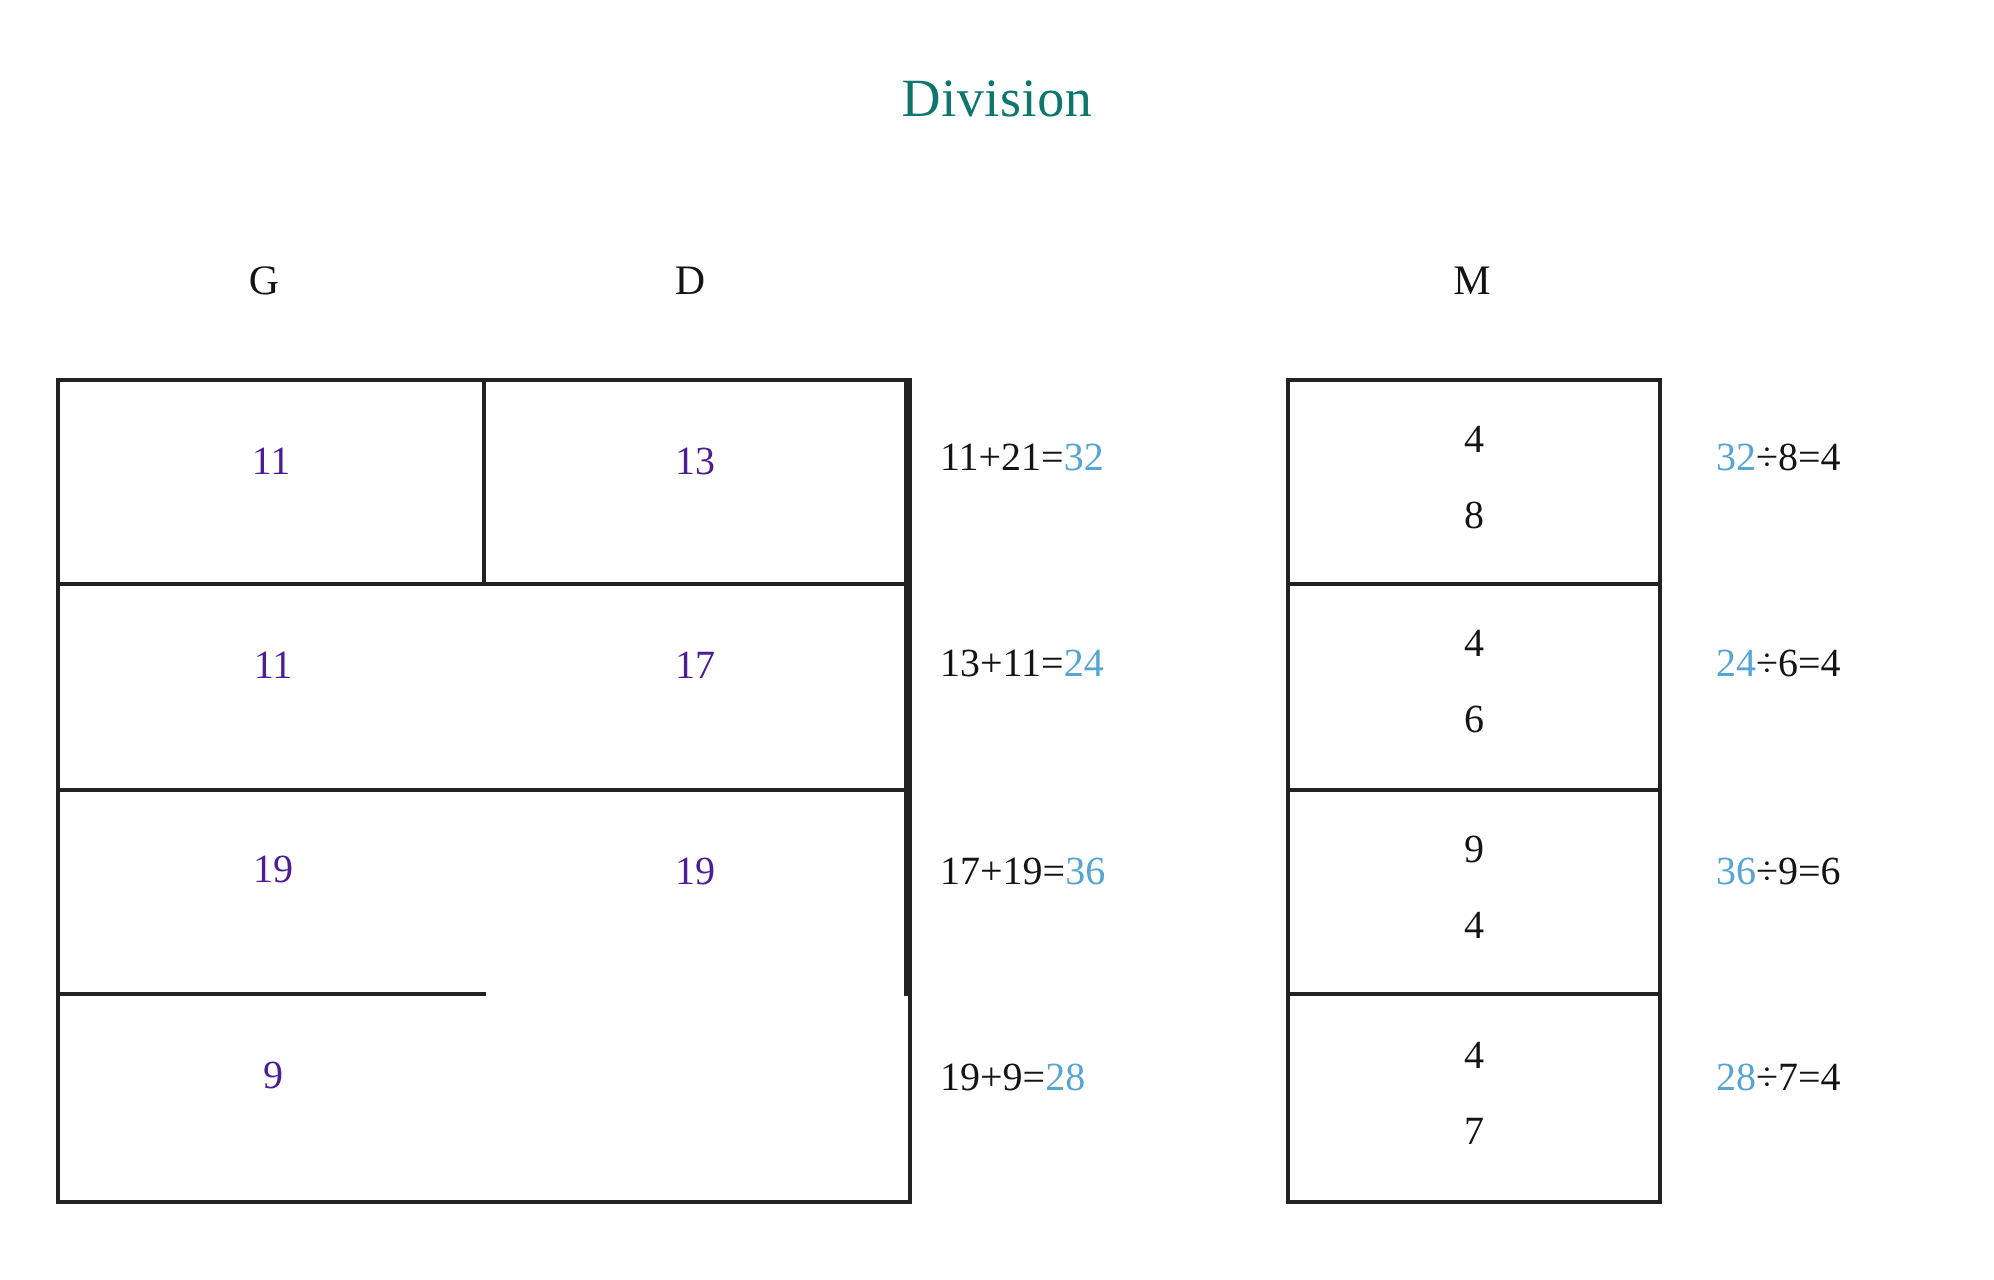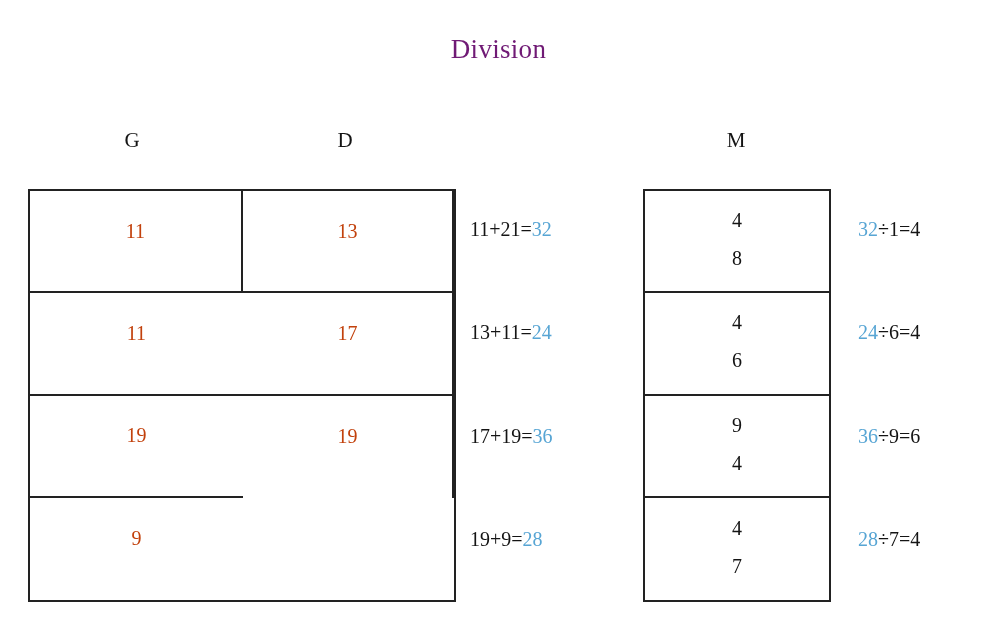--- a/index.html
+++ b/index.html
@@ -19,21 +19,21 @@
 
   
   .title {
     position: absolute;
     left: 0;
     top: 34px;
     width: 997px;
     text-align: center;
     font-size: 27px;
     letter-spacing: 0.3px;
-    color: #701a75;
+    color: #0f766e;
   }
 
   
   .col-head {
     position: absolute;
     font-size: 21px;
     color: #141414;
     text-align: center;
   }
   .col-head-g { left: 92px;  top: 128px; width: 80px; }
@@ -52,21 +52,21 @@
     display: grid;
     grid-template-columns: 213px 1fr;
     grid-template-rows: 1fr 1fr 1fr 1fr;
   }
   .gd-cell {
     box-sizing: border-box;
     display: flex;
     align-items: center;
     justify-content: center;
     font-size: 20px;
-    color: #c2410c;
+    color: #4c1d95;
     padding-bottom: 20px;
     border-right: 2.2px solid #222222;
     border-bottom: 2.2px solid #222222;
   }
   .gd-cell.last-col { border-right: none; }
   .gd-cell.last-row { border-bottom: none; }
 
   
   .add-col {
     position: absolute;
@@ -189,21 +189,21 @@
   </div>
   <div class="m-cell last-row">
     <span class="m-digit">4</span>
     <span class="m-digit">7</span>
   </div>
 </div>
 
 <div class="div-col">
   <div class="div-eq">
     <span class="dividend">32</span>
-      <span>÷1=4</span>
+      <span>÷8=4</span>
   </div>
   <div class="div-eq">
     <span class="dividend">24</span>
       <span>÷6=4</span>
   </div>
   <div class="div-eq">
     <span class="dividend">36</span>
       <span>÷9=6</span>
   </div>
   <div class="div-eq">

